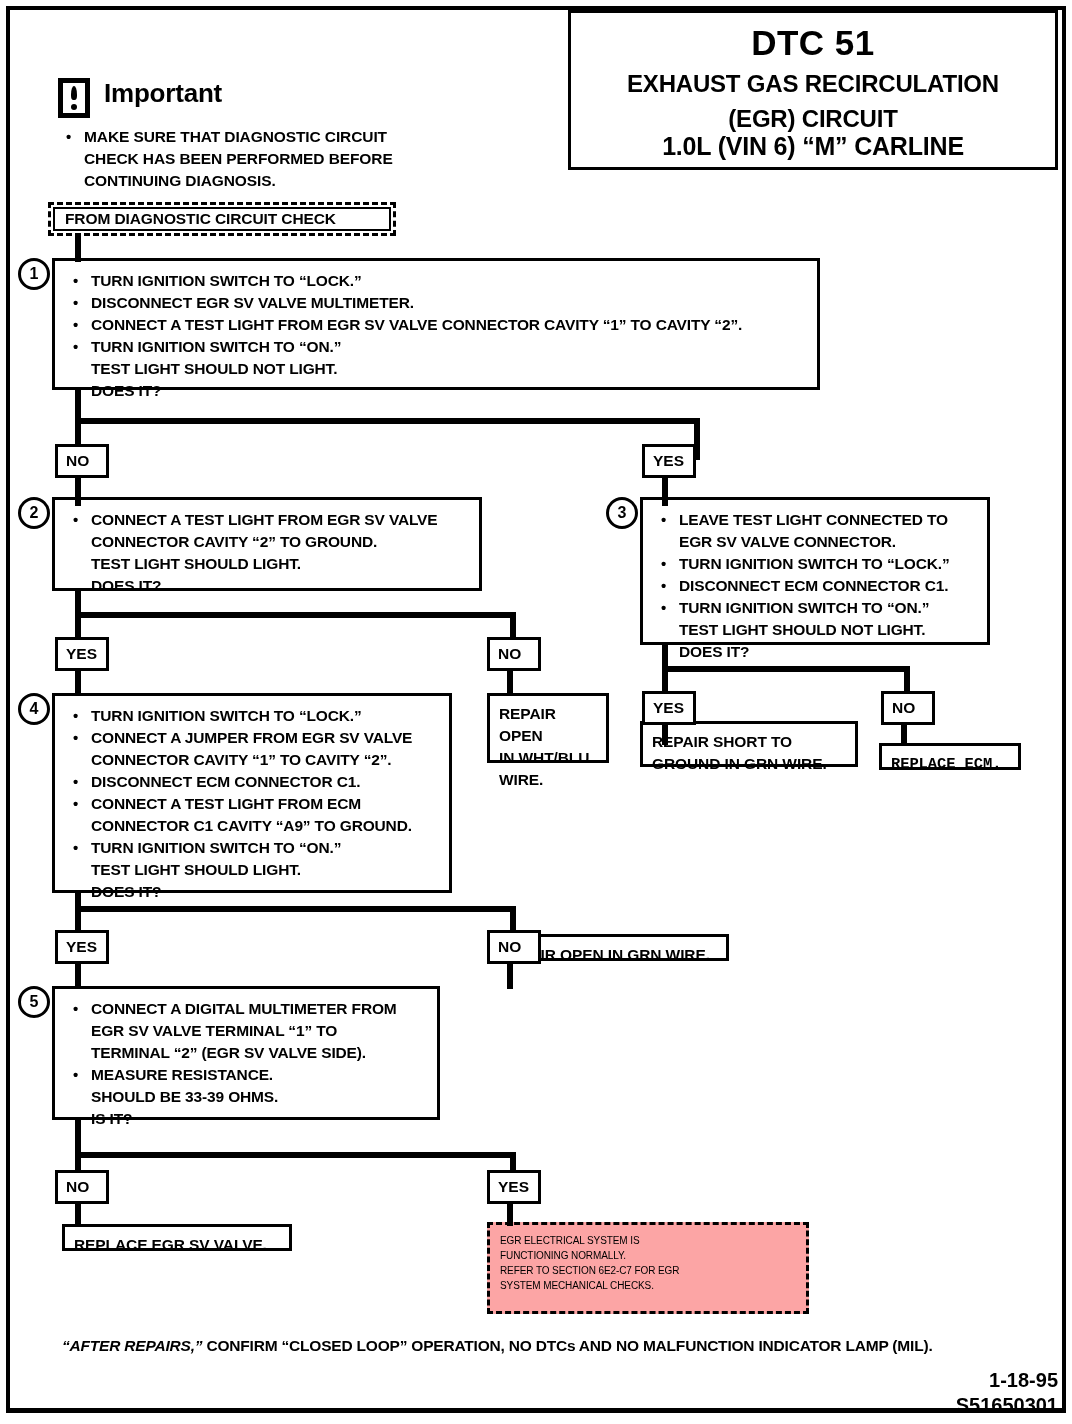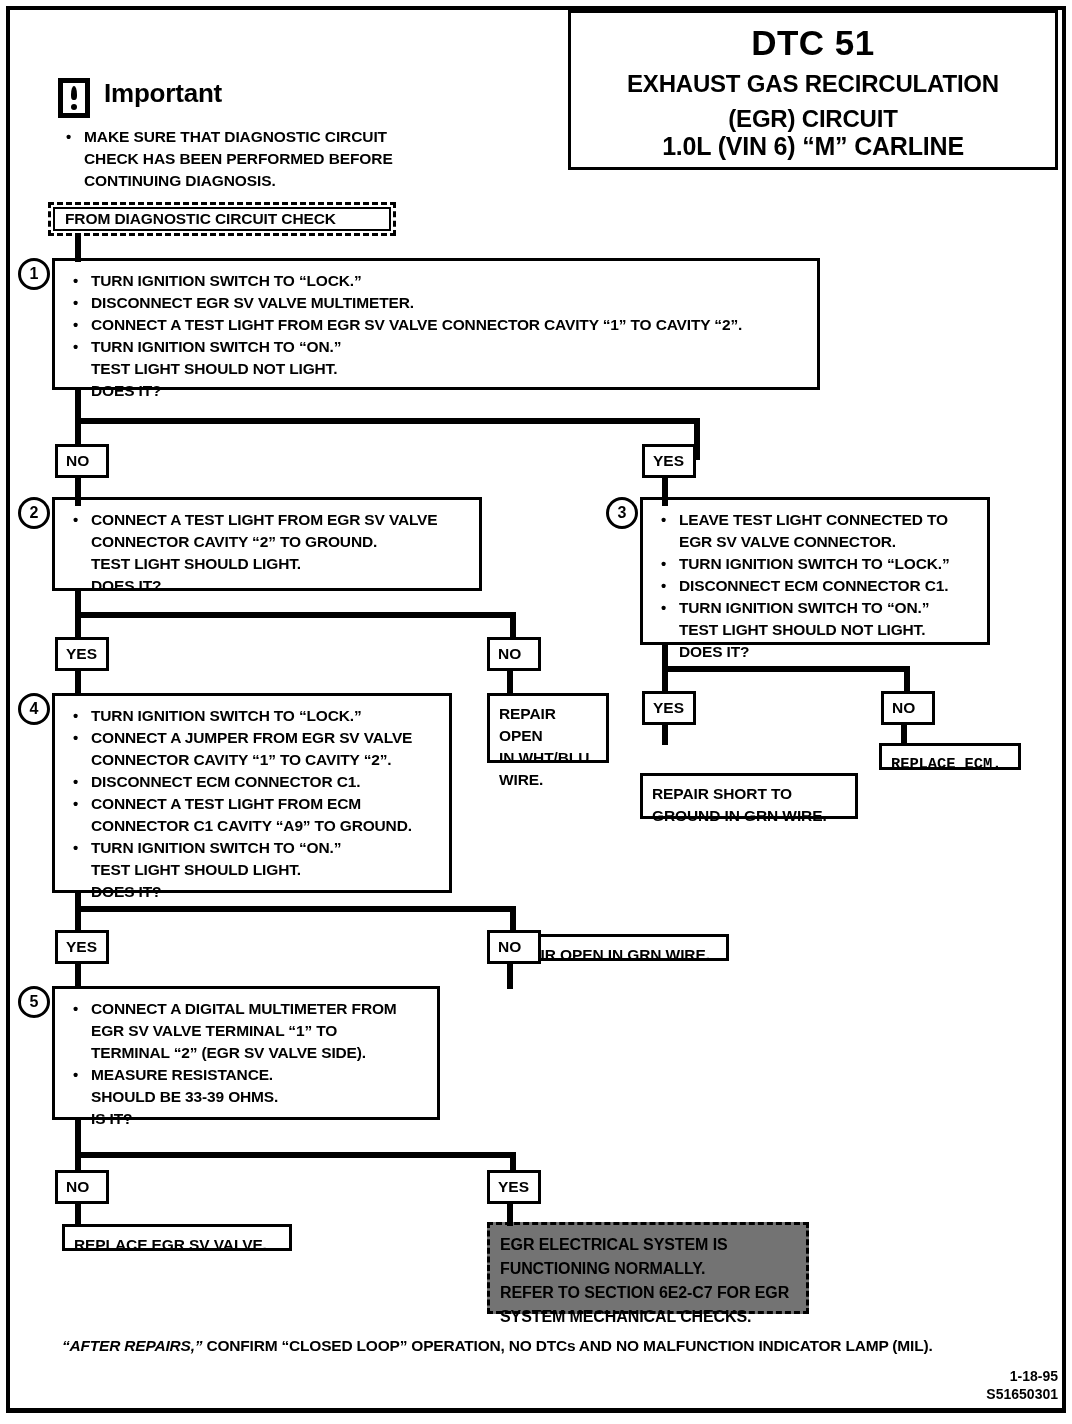--- a/index.html
+++ b/index.html
@@ -216,24 +216,24 @@
     padding: 7px 9px 6px 9px;
     font-size: 15.5px;
     font-weight: bold;
     line-height: 1.42;
     letter-spacing: -0.1px;
   }
   .result-dashed {
     position: absolute;
     border: 3px dashed #000;
     box-sizing: border-box;
-    background: #737373;
+    background: #fca5a5;
     padding: 8px 10px 8px 10px;
-    font-size: 16px;
-    font-weight: bold;
+    font-size: 10px;
+    font-weight: normal;
     line-height: 1.5;
     letter-spacing: -0.1px;
   }
 
   
   .vline {
     position: absolute;
     width: 6px;
     background: #000;
     z-index: 1;
@@ -253,21 +253,21 @@
     font-size: 15.5px;
     font-weight: bold;
     letter-spacing: -0.2px;
     text-align: left;
   }
   .footer-note i { font-style: italic; }
   .footer-meta {
     position: absolute;
     right: 14px; top: 1368px;
     text-align: right;
-    font-size: 14px;
+    font-size: 20px;
     font-weight: bold;
     line-height: 1.25;
   }
 </style>
 </head>
 <body>
 
 <div id="page">
 
   <div class="page-edge-top"></div>
@@ -393,21 +393,21 @@
   <div class="vline" style="left:662px; top:643px; height:66px;"></div>
   <div class="hline" style="left:662px; top:666px; width:248px;"></div>
   <div class="vline" style="left:904px; top:666px; height:28px;"></div>
 
   <div class="tag" style="left:642px; top:691px;">YES</div>
   <div class="tag" style="left:881px; top:691px;">NO</div>
 
   <div class="vline" style="left:662px; top:725px; height:20px;"></div>
   <div class="vline" style="left:901px; top:725px; height:20px;"></div>
 
-  <div class="box result-box" style="left:640px; top:773px; width:218px; height:46px;">
+  <div class="box result-box" style="left:640px; top:721px; width:218px; height:46px;">
     <div>REPAIR SHORT TO</div>
     <div>GROUND IN GRN WIRE.</div>
   </div>
   <div class="box result-box" style="left:879px; top:743px; width:142px; height:27px;font-family:Liberation Mono, monospace;">
     <div>REPLACE ECM.</div>
   </div>
 
   <div class="box step-box" style="left:52px; top:693px; width:400px; height:200px;">
     <div class="step-list">
       <div class="step-line">

